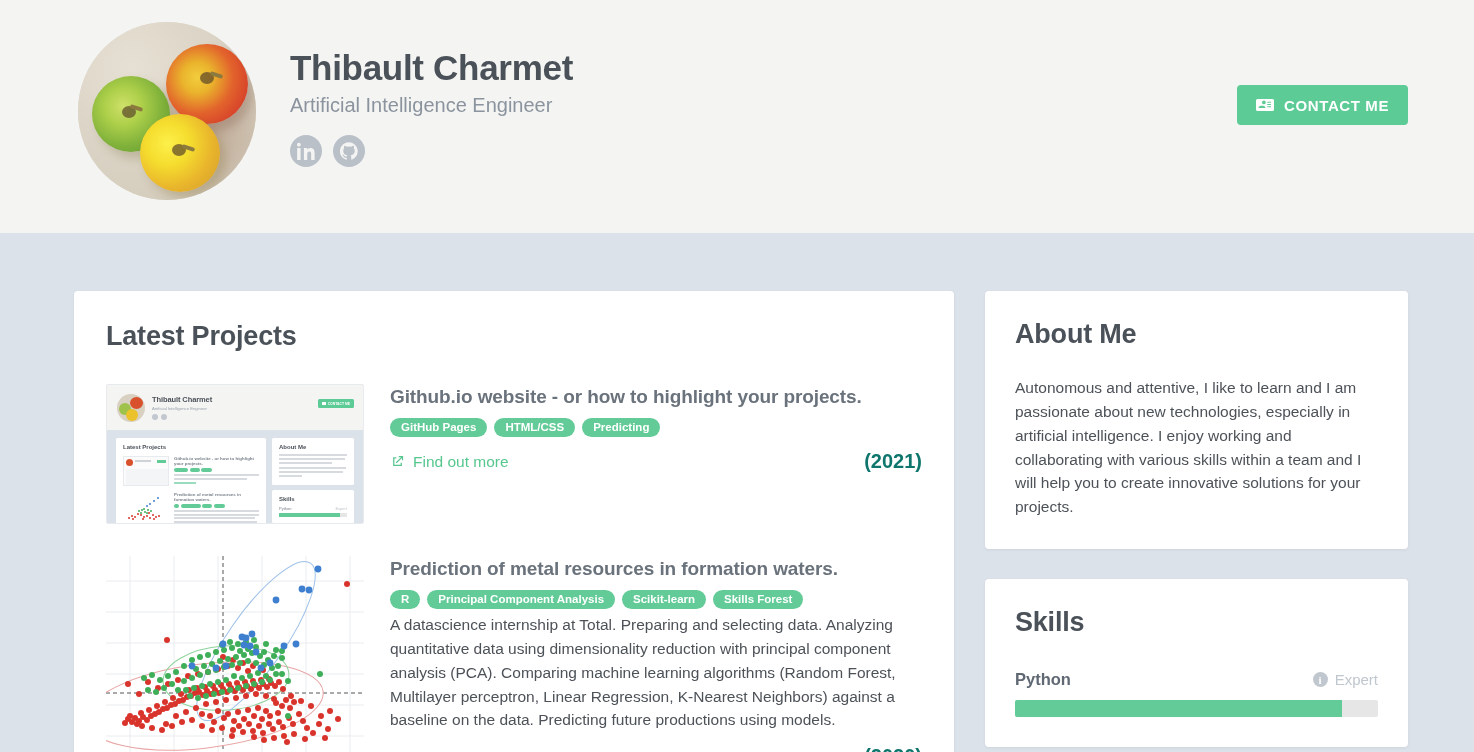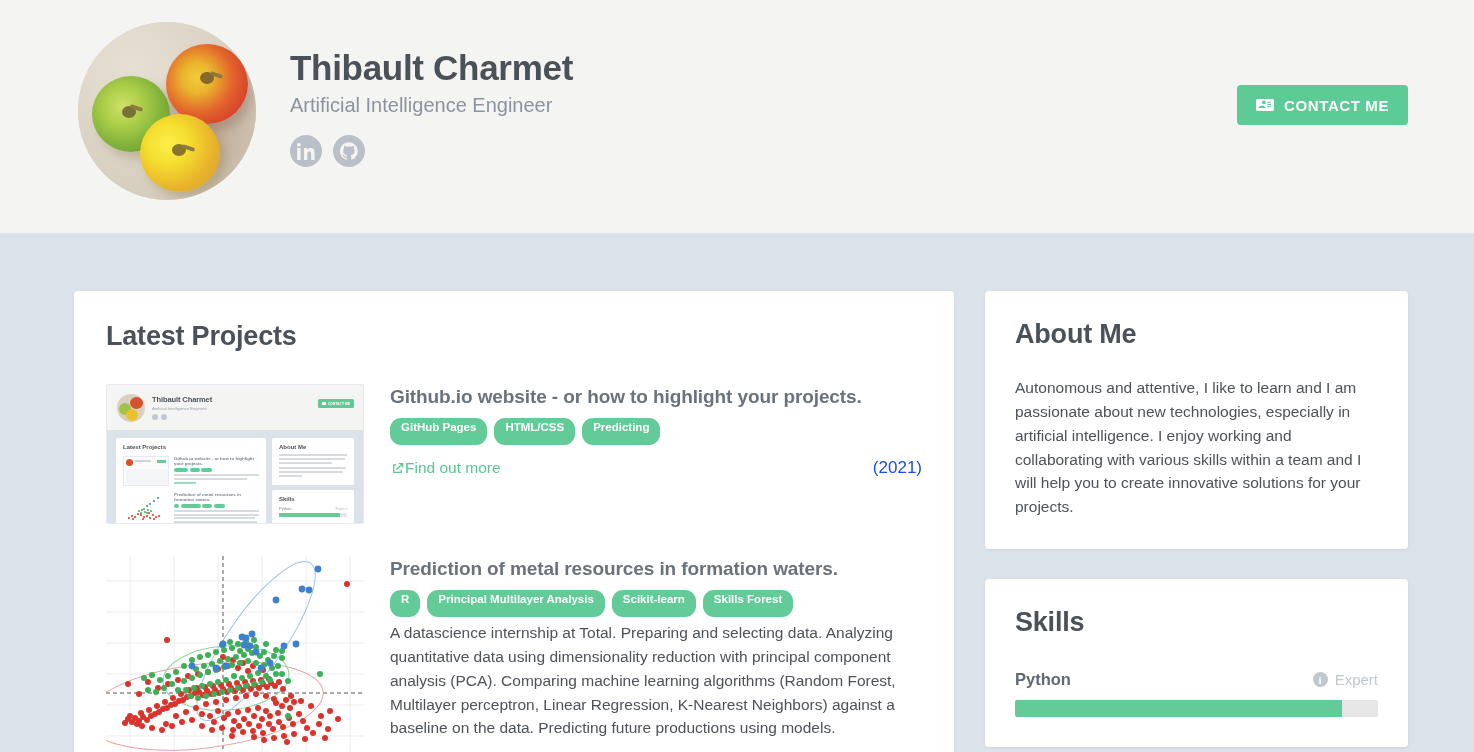--- a/index.html
+++ b/index.html
@@ -127,37 +127,37 @@
   .proj-body { flex: 1 1 auto; position: relative; padding-top: 2px; }
   .proj-title {
     font-size: 19px; font-weight: bold; color: #6a727c;
     line-height: 1.2; letter-spacing: -.1px;
   }
   .tags { display: flex; gap: 7px; margin: 9px 0 4px 0; flex-wrap: wrap; }
   .tag {
     background: #63cb98; color: #fff;
     border-radius: 11px;
     font-size: 11.5px; font-weight: bold;
-    padding: 3px 11px 12px 11px;
+    padding: 3px 11px 4px 11px;
     line-height: 1.1; white-space: nowrap;
   }
   .proj-desc {
     font-size: 15.5px; line-height: 1.53; color: #4d5258;
     margin-top: 3px;
   }
   .proj-foot {
     display: flex; align-items: center; justify-content: space-between;
     margin-top: 13px;
   }
   .find-more {
-    display: flex; align-items: center; 
+    display: flex; align-items: center; gap: 8px;
     color: #57c78f; font-size: 15.5px; text-decoration: none;
   }
   .find-more svg { width: 15px; height: 15px; fill: #57c78f; }
-  .proj-year { color: #1d4ed8; font-size: 17px; }
+  .proj-year { color: #0f766e; font-size: 20px; font-weight: bold; }
 
   
   .side-card { padding: 28px 30px 30px 30px; }
   .about-text {
     font-size: 15.5px; line-height: 1.54; color: #4d5258;
     margin-top: 26px;
   }
   .skills-card { margin-top: 30px; padding: 28px 30px 30px 30px; }
   .skill-head {
     display: flex; align-items: center; justify-content: space-between;
@@ -709,21 +709,21 @@
                 <circle cx="150" cy="96" r="3.4"></circle>
             </g>
           </svg>
         </div>
       </div>
 
       <div class="proj-body">
         <div class="proj-title">Prediction of metal resources in formation waters.</div>
         <div class="tags">
           <span class="tag">R</span>
-          <span class="tag">Principal Multilayer Analysis</span>
+          <span class="tag">Principal Component Analysis</span>
           <span class="tag">Scikit-learn</span>
           <span class="tag">Skills Forest</span>
         </div>
         <div class="proj-desc">A datascience internship at Total. Preparing and selecting data. Analyzing quantitative data using dimensionality reduction with principal component analysis (PCA). Comparing machine learning algorithms (Random Forest, Multilayer perceptron, Linear Regression, K-Nearest Neighbors) against a baseline on the data. Predicting future productions using models.</div>
         <div class="proj-foot">
           <span></span>
           <span class="proj-year">(2020)</span>
         </div>
       </div>
     </div>

